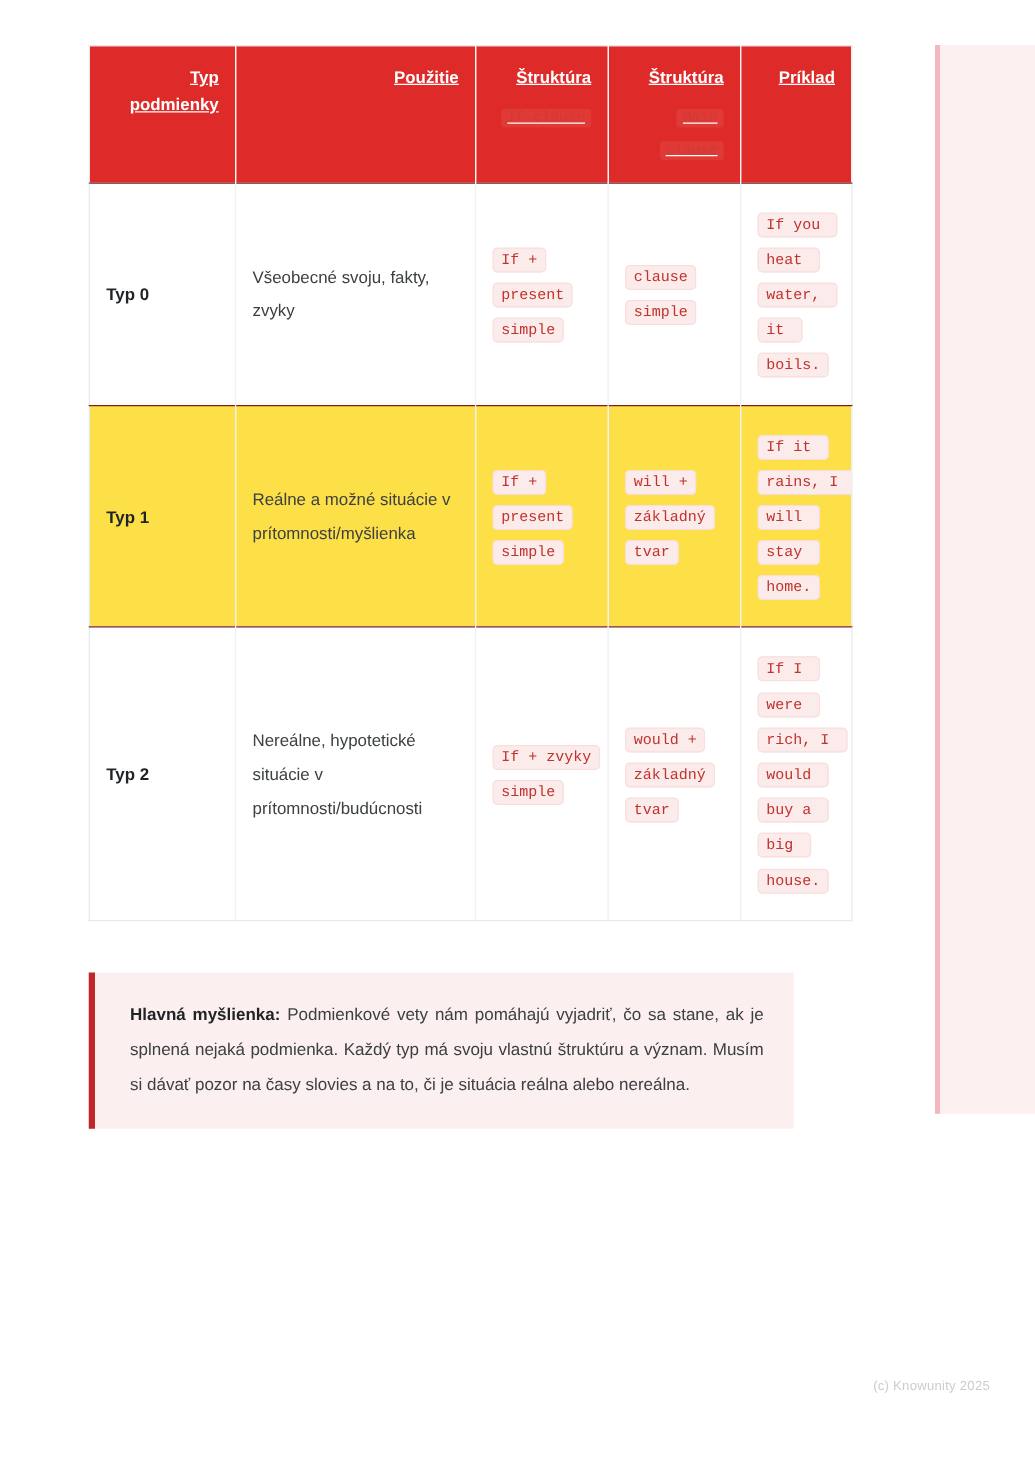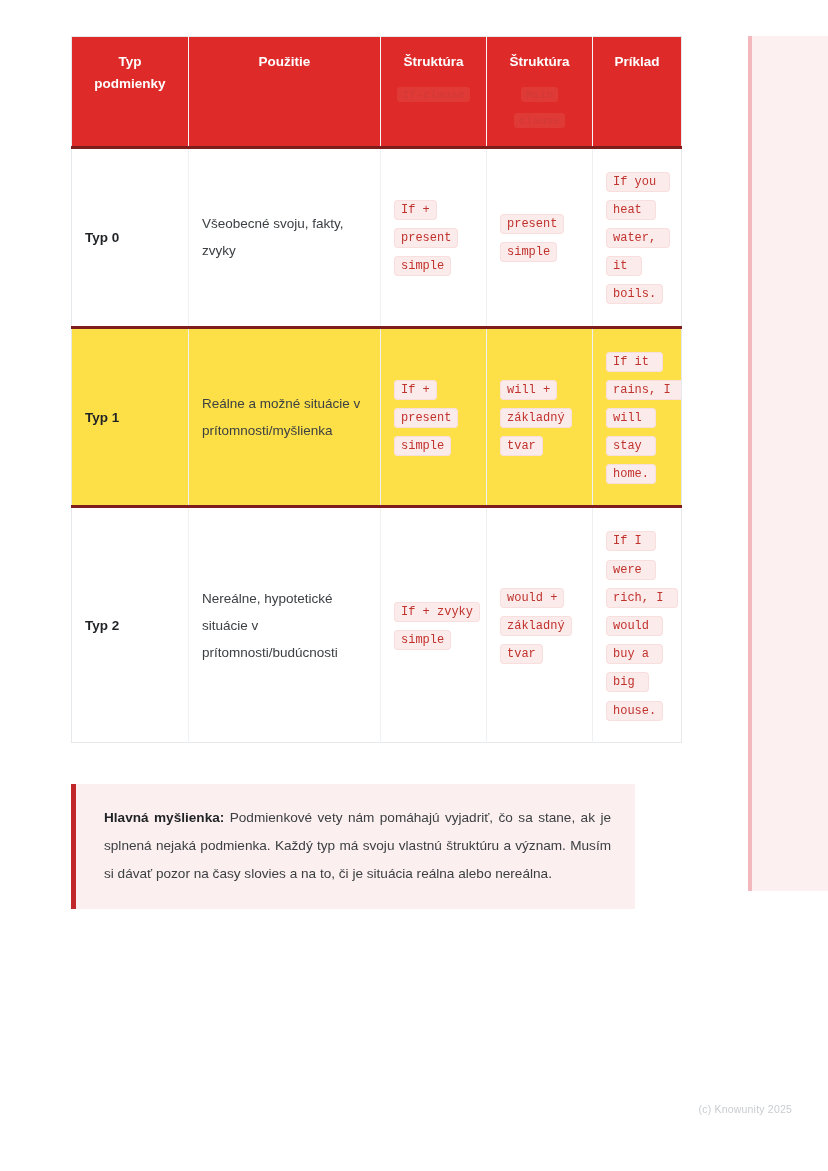--- a/index.html
+++ b/index.html
@@ -46,48 +46,49 @@
   table.ct col.c-use   { width: 192px; }
   table.ct col.c-if    { width: 106px; }
   table.ct col.c-main  { width: 106px; }
   table.ct col.c-ex    { width: 89px; }
 
   table.ct thead th {
     background: #df2a2a;
     color: #ffffff;
     font-size: 13.5px;
     font-weight: bold;
-    text-align: center;
+    text-align: right;
     vertical-align: top;
     padding: 14px 13px 12px 13px;
     height: 100px;
     border-right: 1px solid #f4f6f7;
     line-height: 1.62;
     overflow: hidden;
+    text-decoration: underline;
   }
   table.ct thead th:last-child { border-right: none; }
   table.ct thead th .hsub {
     display: block;
     margin-top: 9px;
     font-weight: normal;
   }
   table.ct thead th .hsub code {
     font-family: "Liberation Mono", "DejaVu Sans Mono", monospace;
     font-size: 11.5px;
     color: #cf3a38;
     background: #e03a36;
     padding: 1px 5px;
     border-radius: 3px;
     line-height: 2.25;
     box-decoration-break: clone;
     -webkit-box-decoration-break: clone;
   }
 
   table.ct tbody td {
-    border-top: 3px solid #7f1d1d;
+    border-top: 1px solid #7f1d1d;
     border-right: 1px solid #eef0f2;
     padding: 18px 13px;
     vertical-align: middle;
     font-size: 13.5px;
     line-height: 2.0;
     color: #3c4043;
     overflow: hidden;
   }
   table.ct tbody td:last-child { border-right: none; }
   table.ct tbody tr.alt td { background: #fde047; }
@@ -176,21 +177,21 @@
           <th>
             <span>Príklad</span>
           </th>
         </tr>
       </thead>
       <tbody>
         <tr>
           <td class="typ">Typ 0</td>
           <td class="use">Všeobecné svoju, fakty, zvyky</td>
           <td class="struct"><code class="chip">If + present simple</code></td>
-          <td class="struct"><code class="chip">present simple</code></td>
+          <td class="struct"><code class="chip">clause simple</code></td>
           <td class="example"><code class="chip">If you heat water, it boils.</code></td>
         </tr>
         <tr class="alt">
           <td class="typ">Typ 1</td>
           <td class="use">Reálne a možné situácie v prítomnosti/myšlienka</td>
           <td class="struct"><code class="chip">If + present simple</code></td>
           <td class="struct"><code class="chip">will + základný tvar</code></td>
           <td class="example"><code class="chip">If it rains, I will stay home.</code></td>
         </tr>
         <tr>

